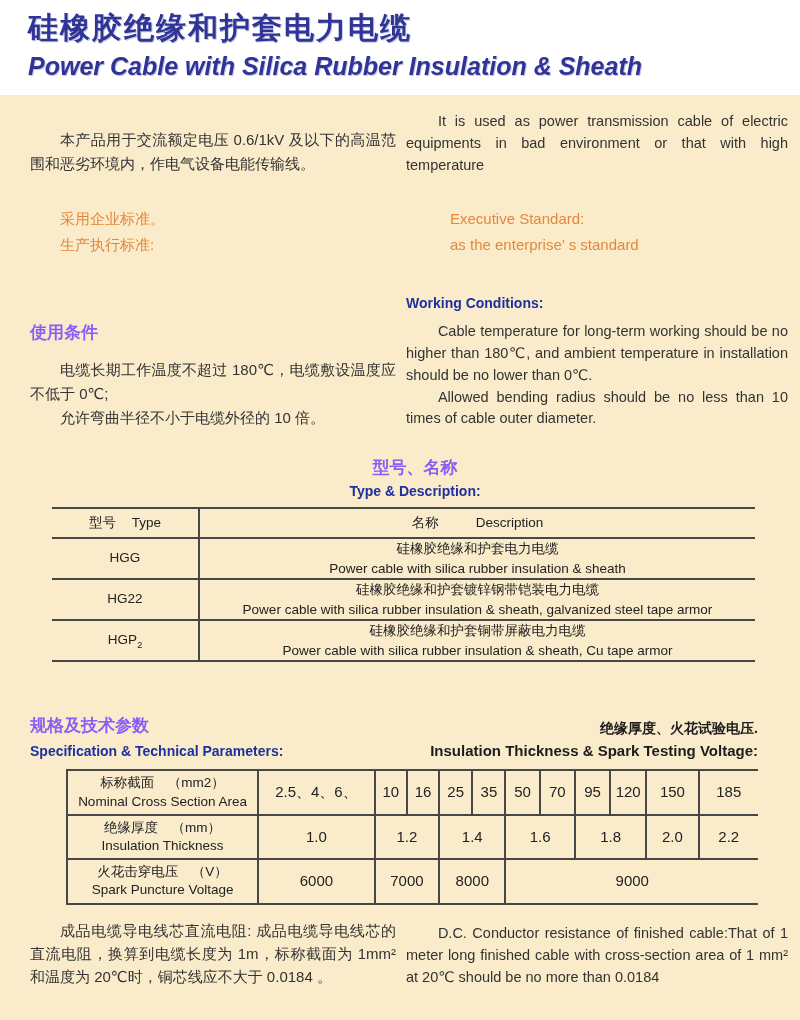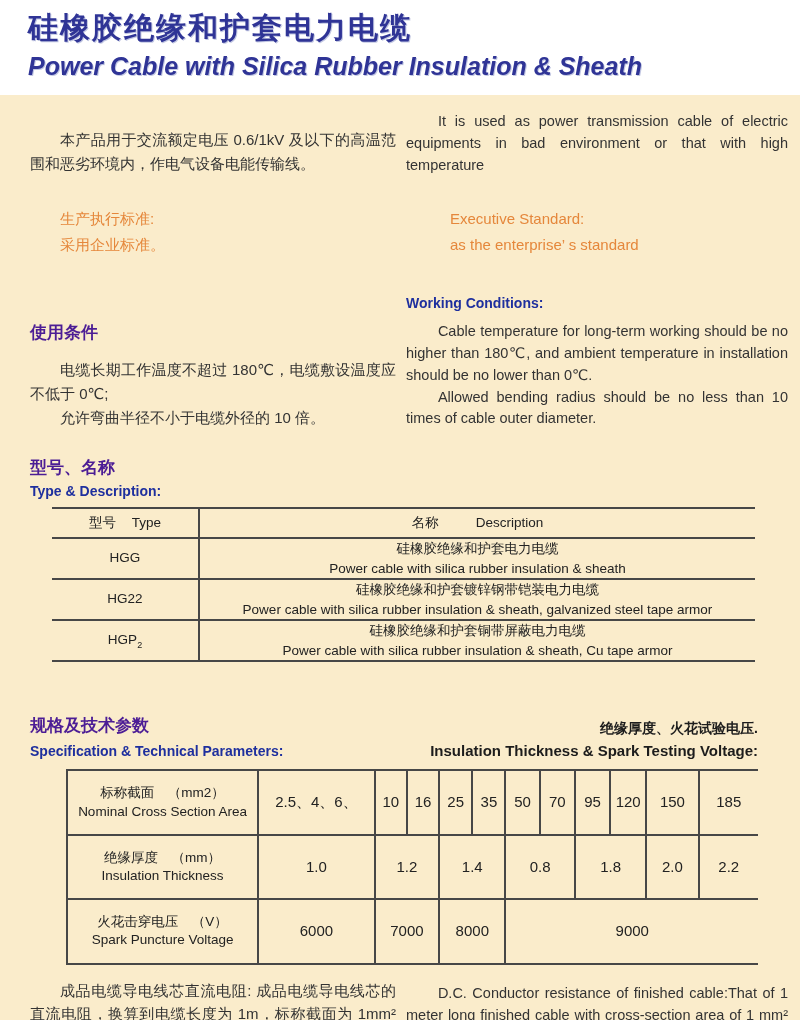--- a/index.html
+++ b/index.html
@@ -26,25 +26,25 @@
   .col-r{width:382px;flex:none;margin-left:10px;}
   p{margin:0;}
   .zh-body{font-size:15px;line-height:1.6;text-align:justify;text-indent:2em;color:#333;}
   .en-body{font-size:14.5px;line-height:1.5;text-align:justify;text-indent:2.2em;color:#333;}
   
   .std-row{display:flex;margin-top:30px;}
   .std{color:#e5873b;font-size:15px;line-height:1.7;}
   .std-zh{margin-left:60px;width:300px;}
   .std-en{margin-left:90px;}
   
-  .h-blue-zh{font-size:17px;font-weight:bold;color:#4c1d95;margin:0 0 14px;}
+  .h-blue-zh{font-size:17px;font-weight:bold;color:#8b5cf6;margin:0 0 14px;}
   .h-blue-en{font-size:14px;font-weight:bold;color:#1e2f9e;margin:0 0 10px;}
   .working{margin-top:38px;}
   
-  .type-head{margin:26px 0 0 30px;}
+  .type-head{margin:26px 0 0 30px;text-align:center;}
   .type-head .h-blue-zh{margin:0 0 4px;}
   .type-head .h-blue-en{margin:0;}
   table{border-collapse:collapse;}
   .t1{margin:8px 0 0 52px;width:703px;border-top:2px solid #474747;}
   .t1 td{
     border-bottom:2px solid #474747;text-align:center;vertical-align:middle;
     font-size:13.5px;color:#222;padding:0 6px;
   }
   .t1 td.desc{border-left:2px solid #474747;}
   .t1 .hrow td{height:28px;}
@@ -57,21 +57,21 @@
   .spec-head .right{text-align:right;}
   .spec-right-zh{font-size:14px;font-weight:bold;color:#1c1c1c;margin:0 0 4px;}
   .spec-right-en{font-size:15px;font-weight:bold;color:#1c1c1c;margin:0;}
   
   .t2{margin:10px 0 0 66px;width:692px;table-layout:fixed;}
   .t2 td{
     border:2px solid #474747;text-align:center;vertical-align:middle;
     font-size:15px;color:#222;padding:1px 1px;height:30px;line-height:1.35;
   }
   .t2 tr td:last-child{border-right:none;}
-  .t2 td.lbl{font-size:13.5px;padding:13px 2px;}
+  .t2 td.lbl{font-size:13.5px;padding:3px 2px;}
   
   .notes{margin-top:14px;}
   .notes .zh-body{line-height:1.55;}
   .notes .en-body{line-height:1.5;}
 </style>
 </head>
 <body>
 
 <div class="hdr">
   <div class="title-zh">硅橡胶绝缘和护套电力电缆</div>
@@ -82,22 +82,22 @@
   <div class="col-l">
     <p class="zh-body">本产品用于交流额定电压 0.6/1kV 及以下的高温范围和恶劣环境内，作电气设备电能传输线。</p>
   </div>
   <div class="col-r">
     <p class="en-body">It is used as power transmission cable of electric equipments in bad environment or that with high temperature</p>
   </div>
 </div>
 
 <div class="std-row">
   <div class="std std-zh">
+    <p>采用企业标准。</p>
     <p>生产执行标准:</p>
-    <p>采用企业标准。</p>
   </div>
   <div class="std std-en">
     <p>Executive Standard:</p>
     <p>as the enterprise’ s standard</p>
   </div>
 </div>
 
 <div class="cols working">
   <div class="col-l">
     <p class="h-blue-zh">使用条件</p>
@@ -203,21 +203,21 @@
     <td>185</td>
   </tr>
   <tr>
     <td class="lbl">
       <div>绝缘厚度　（mm）</div>
       <div>Insulation Thickness</div>
     </td>
     <td>1.0</td>
     <td colspan="2">1.2</td>
     <td colspan="2">1.4</td>
-    <td colspan="2">0.8</td>
+    <td colspan="2">1.6</td>
     <td colspan="2">1.8</td>
     <td>2.0</td>
     <td>2.2</td>
   </tr>
   <tr>
     <td class="lbl">
       <div>火花击穿电压　（V）</div>
       <div>Spark Puncture Voltage</div>
     </td>
     <td>6000</td>

